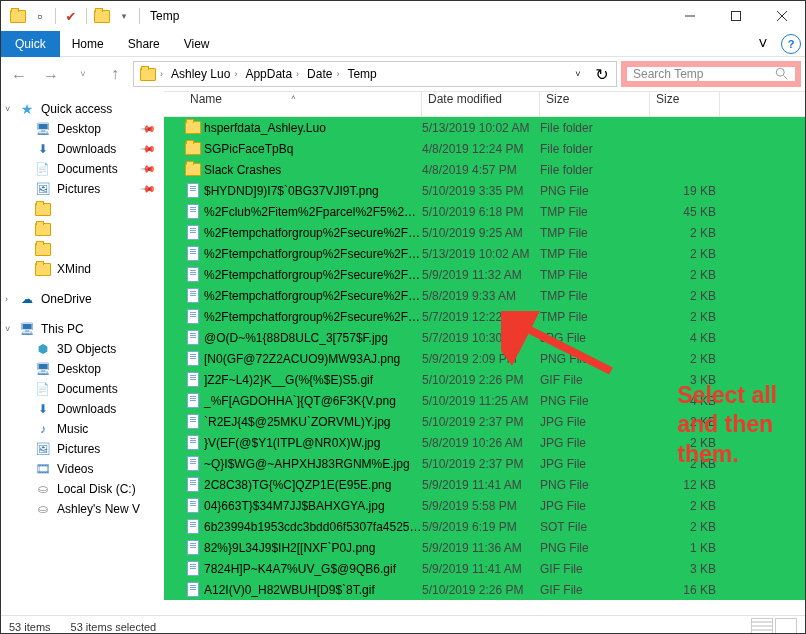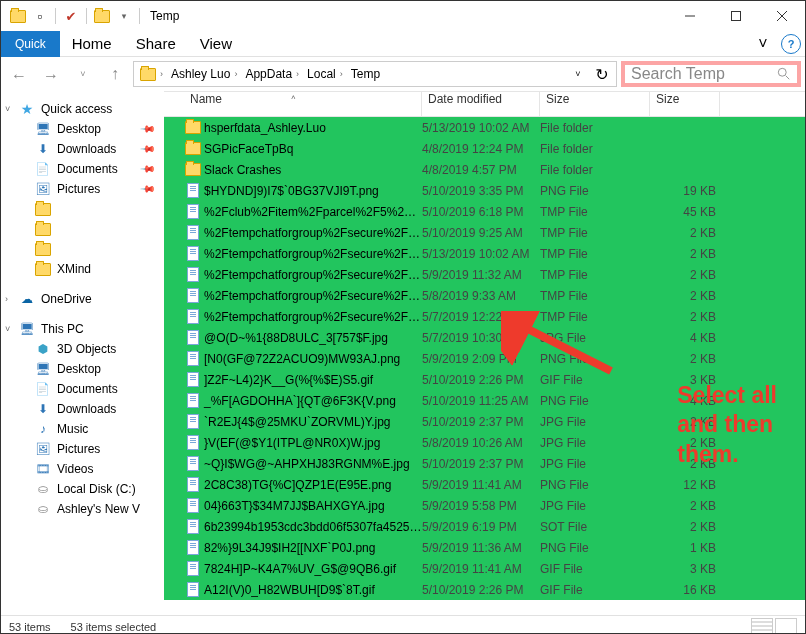--- a/index.html
+++ b/index.html
@@ -9,33 +9,33 @@
   .titlebar .tb-icons { display: flex; gap: 0; align-items: center; }
   .titlebar .tb-icon { width: 22px; height: 22px; display:flex; align-items:center; justify-content:center; font-size:13px; }
   .titlebar .sep { width:1px; height:16px; background:#ccc; margin:0 4px;}
   .titlebar .title { margin-left: 6px; font-size: 12px; }
   .titlebar .winbtns { margin-left: auto; display:flex; }
   .titlebar .winbtn { width: 46px; height:30px; display:flex; align-items:center; justify-content:center; font-size:11px; color:#333; }
   .winbtn svg { width:10px; height:10px; }
 
   .ribbon-tabs { height: 26px; display:flex; align-items:center; background:#fff; border-bottom:1px solid #e1e1e1; position: relative;}
   .file-tab { background:#1979ca; color:#fff; padding:4px 14px; font-size:12px; height:26px; display:flex; align-items:center;}
-  .rtab { padding: 0 12px; font-size:15px; height:26px; display:flex; align-items:center; }
+  .rtab { padding: 0 12px; font-size:12px; height:26px; display:flex; align-items:center; }
   .ribbon-help { position:absolute; right:4px; bottom:2px; display:flex; gap:8px; }
   .ribbon-help .rh { width:20px; height:20px; display:flex;align-items:center;justify-content:center; }
   .ribbon-help .rh.blue { color:#1979ca; border:1px solid #1979ca; border-radius:50%; font-size:11px; font-weight:bold;}
 
   .addrbar { height: 34px; display:flex; align-items:center; gap:4px; padding:3px 4px; }
   .navbtn { width:28px; height:28px; display:flex; align-items:center; justify-content:center; color:#888; }
   .addrbox { flex:1; height:26px; border:1px solid #ccc; display:flex; align-items:center; padding:0 2px; }
   .addrbox .crumb { font-size:12px; padding:0 4px; display:flex; align-items:center; gap:2px;}
   .addrbox .crumb .chev { font-size:9px; color:#666; margin-left:2px;}
   .addr-right { display:flex; align-items:center; margin-left:auto;}
   .addr-right .ab { width:24px; height:24px; display:flex;align-items:center;justify-content:center;}
-  .searchbox { width:180px; height:26px; border:4px solid #fca5a5; display:flex; align-items:center; padding:0 6px; color:#888; font-size:16px;}
+  .searchbox { width:180px; height:26px; border:6px solid #fca5a5; display:flex; align-items:center; padding:0 6px; color:#888; font-size:12px;}
   .searchbox svg {margin-left:auto;}
 
   .body { display:flex; height: 524px; }
   .sidebar { width:163px; border-right:none; overflow-y:auto; padding-top:8px; font-size:12px; position:relative;}
   .sidebar::-webkit-scrollbar{width:16px;}
   .side-group { margin-bottom:10px; }
   .side-head { display:flex; align-items:center; gap:6px; padding:2px 4px 2px 18px;}
   .side-head .exp {position:absolute; left:4px; font-size:9px; color:#666;}
   .side-item { display:flex; align-items:center; gap:6px; padding:2px 4px 2px 34px; position:relative; white-space:nowrap; overflow:hidden;}
   .pin { position:absolute; right:10px; color:#888; font-size:10px; transform:rotate(45deg);}
@@ -138,21 +138,21 @@
       </div>
     <div class="crumb">
         <span>Ashley Luo</span>
         <span class="chev">›</span>
       </div>
     <div class="crumb">
         <span>AppData</span>
         <span class="chev">›</span>
       </div>
     <div class="crumb">
-        <span>Local</span>
+        <span>Date</span>
         <span class="chev">›</span>
       </div>
     <div class="crumb">
         <span>Temp</span>
       </div>
     <div class="addr-right">
       <div class="ab" style="font-size:9px">˅</div>
       <div class="ab">↻</div>
     </div>
   </div>

